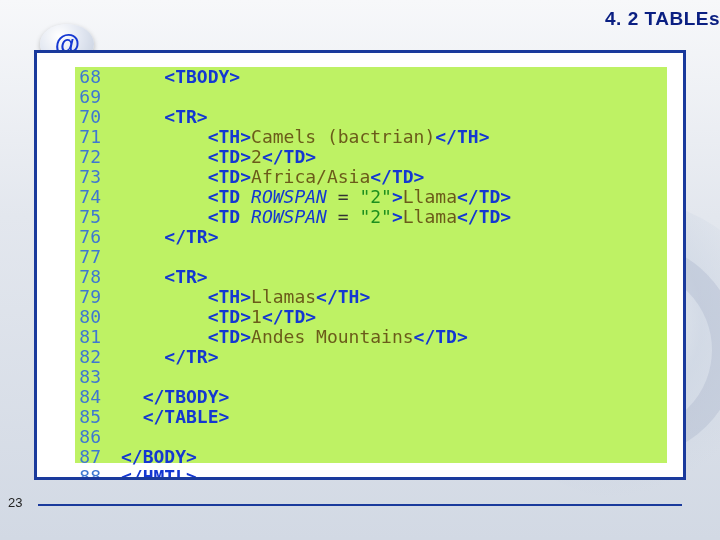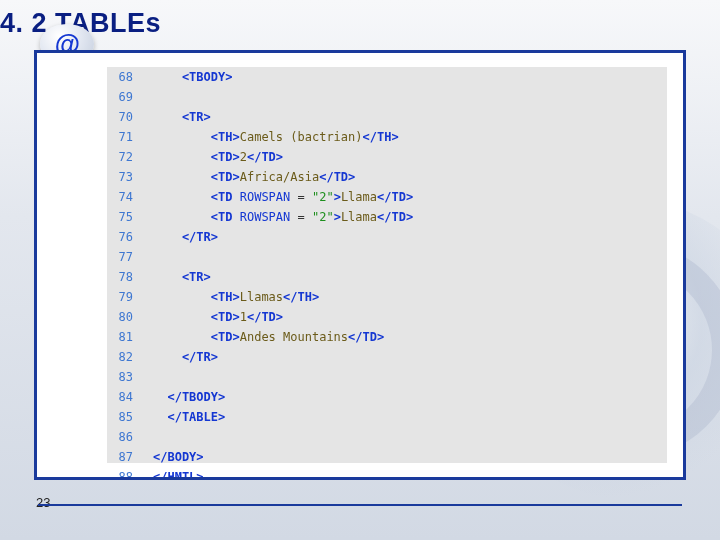--- a/index.html
+++ b/index.html
@@ -23,23 +23,23 @@
     content:"";
     position:absolute;
     inset:14%;
     border-radius:50%;
     border: 26px solid rgba(150,165,190,0.25);
   }
   
   .title {
     position: absolute;
     top: 8px; left: 0; right: 0;
-    text-align: left;
+    text-align: right;
     font-weight: 800;
-    font-size: 27px;
+    font-size: 19px;
     color: #0a1f82;
     letter-spacing: 0.5px;
   }
   
   .atbadge {
     position: absolute;
     top: 24px; left: 40px;
     width: 54px; height: 40px;
     border-radius: 50%;
     background: radial-gradient(circle at 35% 30%, #ffffff 0%, #e2e7f1 50%, #c5cede 100%);
@@ -53,45 +53,44 @@
   .panel {
     position: absolute;
     top: 50px; left: 34px; right: 34px; bottom: 60px;
     background: #ffffff;
     border: 3px solid #1a3a9c;
     overflow: hidden;
   }
   .code {
     position: absolute;
     top: 14px; left: 38px; right: 16px; bottom: 14px;
-    background: #e5e5e5;
+    background: #bef264;
     font-family: "DejaVu Sans Mono","Menlo","Consolas",monospace;
-    font-size: 12px;
+    font-size: 18px;
     line-height: 20px;
     white-space: pre;
-    margin-left: 32px;
   }
   .row { display:flex; height:20px; }
   .ln {
     width: 36px;
     text-align: right;
     color: #3e77d1;
     padding-right: 10px;
     flex: 0 0 36px;
   }
   .txt { flex:1; padding-left: 10px; }
   .tag   { color:#1437d2;font-weight:bold; }
-  .attr  { color:#1437d2; }
+  .attr  { color:#1437d2;font-style:italic; }
   .str   { color:#1e8f1e; }
   .eq    { color:#333333; }
   .content-txt { color:#6b5b1a; }
   
   .slidenum {
     position:absolute;
-    bottom: 30px; left: 36px;
+    bottom: 30px; left: 8px;
     font-size: 13px; color:#222;
   }
   
   .footer {
     position:absolute;
     left: 232px; bottom: 12px;
     font-size: 14px;
     font-weight: 700;
     color:#0a1f82;
   }

